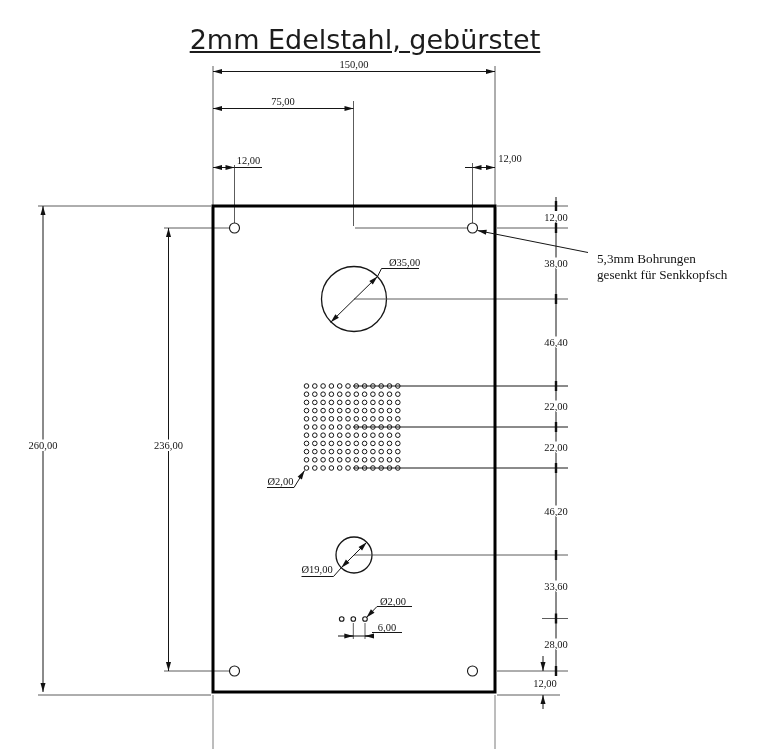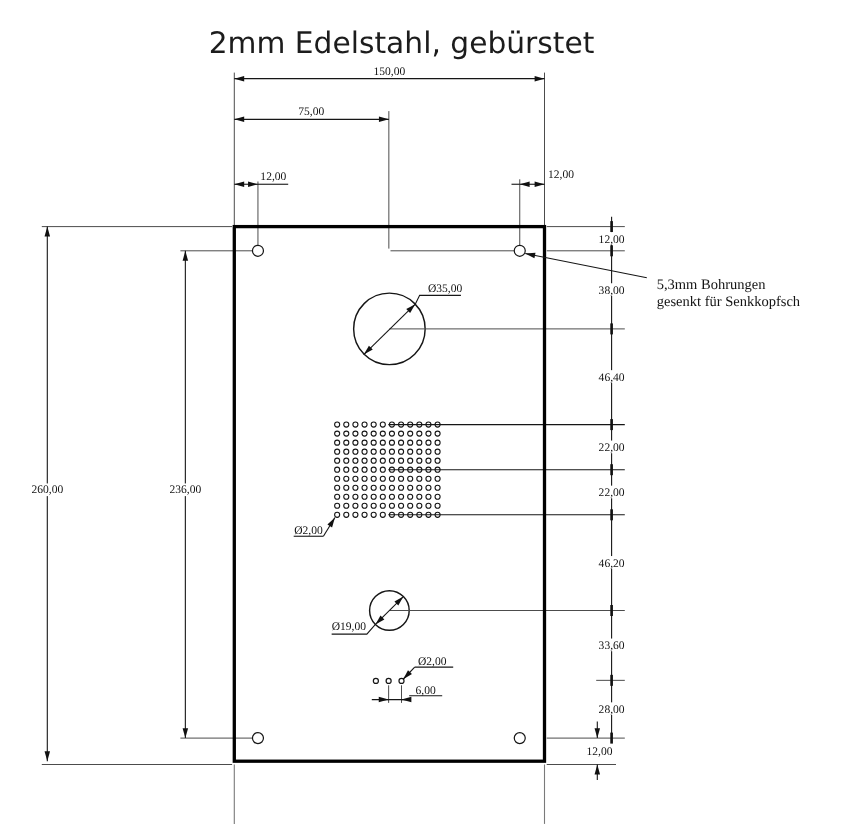--- a/index.html
+++ b/index.html
@@ -1,19 +1,19 @@
 <!DOCTYPE html>
 <html><head>
 <meta charset="utf-8">
 <style>
   html,body{margin:0;padding:0;background:#ffffff;}
   .stage{position:relative;width:765px;height:749px;background:#ffffff;overflow:hidden;
          font-family:"Liberation Serif",serif;}
   .title{position:absolute;top:24px;left:0;width:730px;text-align:center;
-         font-family:"DejaVu Sans",sans-serif;font-size:27px;color:#1c1c1c;letter-spacing:0px;}
+         font-family:"DejaVu Sans",sans-serif;font-size:27px;color:#1c1c1c;letter-spacing:0px;text-decoration:underline;}
   svg{position:absolute;top:0;left:0;}
   .ext{stroke:#4a4a4a;stroke-width:0.9;fill:none;}
   .page{stroke:#7a7a7a;stroke-width:1;fill:none;}
   .dim{stroke:#161616;stroke-width:1;fill:none;}
   .thick{stroke:#000000;stroke-width:3;fill:none;}
   .hole{fill:#ffffff;stroke:#161616;stroke-width:1.1;}
   .big{fill:#ffffff;stroke:#161616;stroke-width:1.3;}
   .tick{fill:#111111;}
   .lblbg{fill:#ffffff;}
   text{font-family:"Liberation Serif",serif;font-size:10.5px;fill:#141414;}

